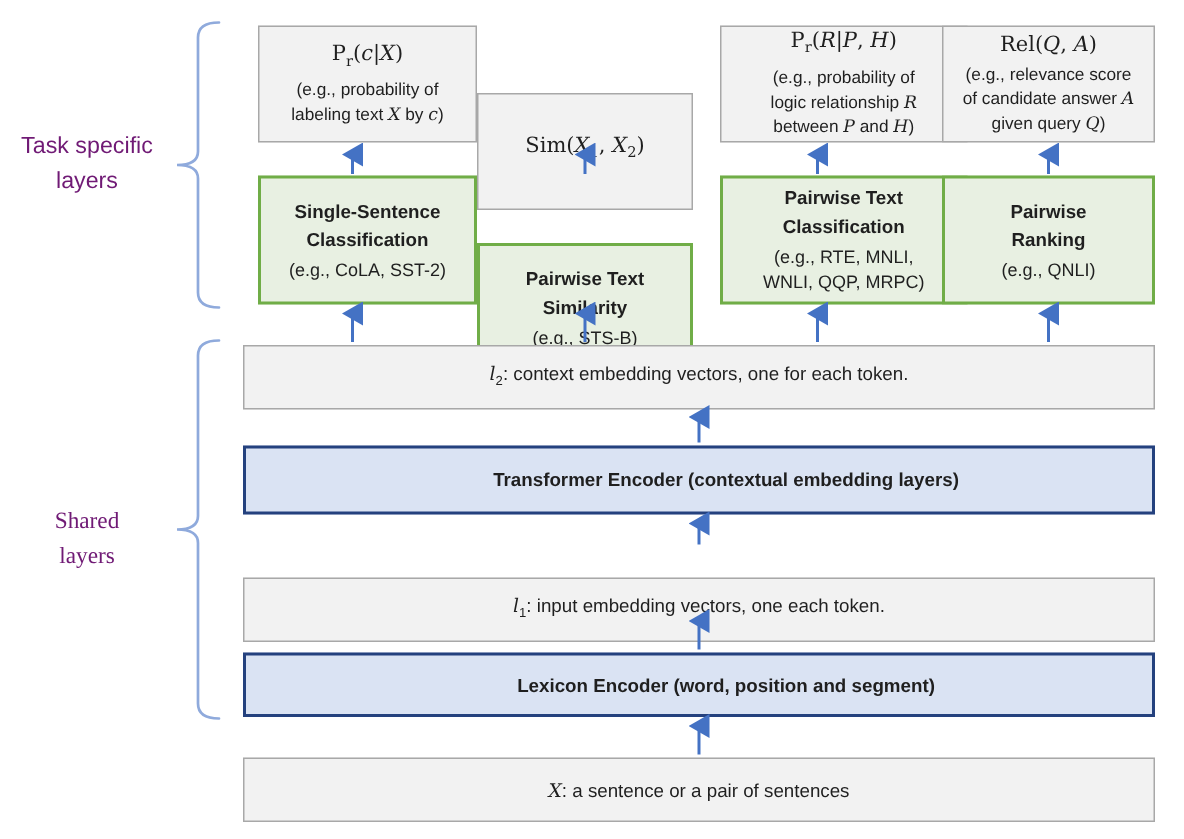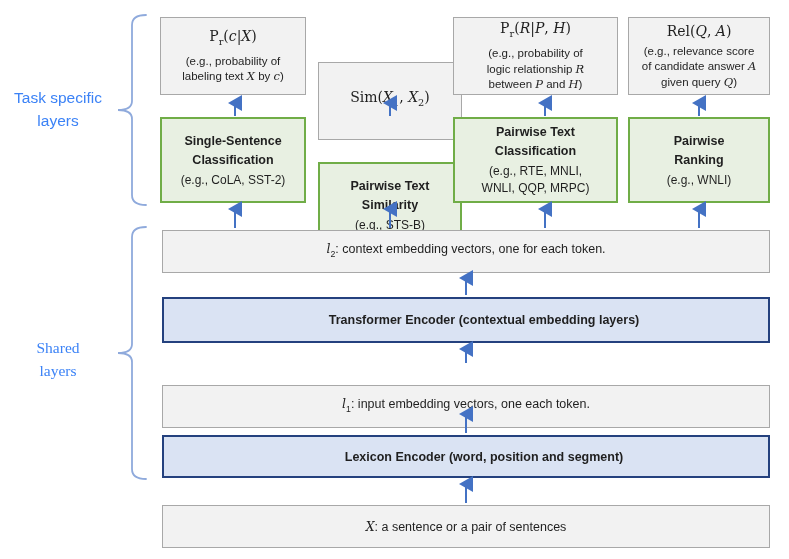--- a/index.html
+++ b/index.html
@@ -62,26 +62,26 @@
     font-weight:bold;
     font-size:12.5px;line-height:16px;
   }
   sub{font-size:70%;}
   .side-label{
     position:absolute;
     width:104px;
     text-align:center;
     font-size:15.5px;
     line-height:23px;
-    color:#3b82f6;
+    color:#701a75;
   }
   
-  .col0{left:160px;width:146px;}
+  .col0{left:172px;width:146px;}
   .col1{left:318px;width:144px;margin-top:45px;}
-  .col2{left:453px;width:165px;}
+  .col2{left:480px;width:165px;}
   .col3{left:628px;width:142px;}
   .outrow{top:17px;height:78px;}
   .taskrow{top:117px;height:86px;}
   .wide{left:162px;width:608px;}
   #overlay{
     position:absolute;left:0;top:0;
     pointer-events:none;
   }
 </style>
 </head>
@@ -115,21 +115,21 @@
   <div class="box green taskrow col1">
     <div class="task-title">Pairwise Text<br>Similarity</div>
     <div class="task-ex">(e.g., STS-B)</div>
   </div>
   <div class="box green taskrow col2">
     <div class="task-title">Pairwise Text<br>Classification</div>
     <div class="task-ex">(e.g., RTE, MNLI,<br>WNLI, QQP, MRPC)</div>
   </div>
   <div class="box green taskrow col3">
     <div class="task-title">Pairwise<br>Ranking</div>
-    <div class="task-ex">(e.g., WNLI)</div>
+    <div class="task-ex">(e.g., QNLI)</div>
   </div>
 
   <div class="box gray wide" style="top:230px;height:43px;">
     <div class="layer-text"><i>l</i><sub>2</sub>: context embedding vectors, one for each token.</div>
   </div>
   <div class="box blue wide" style="top:297px;height:46px;">
     <div class="encoder-text">Transformer Encoder (contextual embedding layers)</div>
   </div>
   <div class="box gray wide" style="top:385px;height:43px;text-align:right;">
     <div class="layer-text"><i>l</i><sub>1</sub>: input embedding vectors, one each token.</div>

